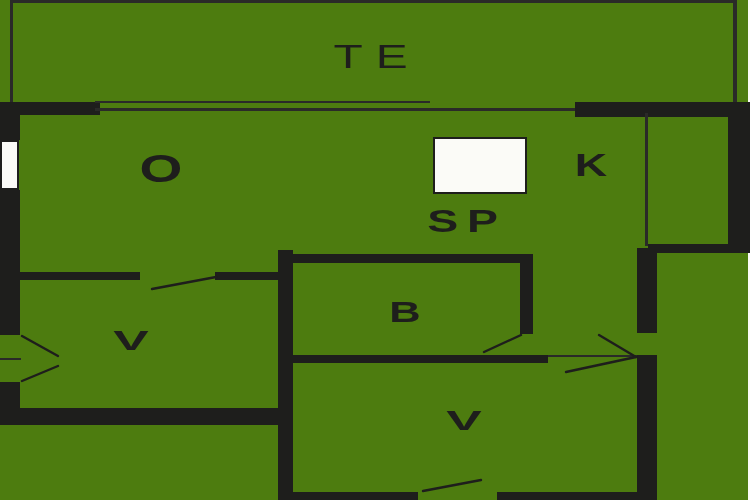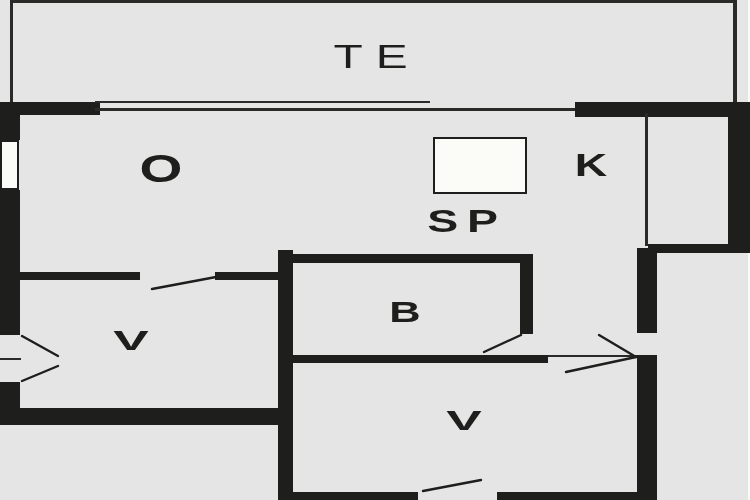--- a/index.html
+++ b/index.html
@@ -3,21 +3,21 @@
 <meta charset="utf-8">
 <style>
   html,body{margin:0;padding:0;}
   body{
     width:750px;height:500px;overflow:hidden;
     background:#fbfbf7;
     font-family:"Liberation Sans", sans-serif;
   }
   #plan{
     position:relative;width:748px;height:500px;
-    background:#e5e5e5;
+    background:#4d7c0f;
   }
   .wall{position:absolute;background:#1e1e1c;}
   .thinline{position:absolute;background:#2a2a28;}
   .room-label{
     position:absolute;color:#1e1e1c;
     transform:translate(-50%,-50%) scaleX(1.45);
     white-space:nowrap;line-height:1;
   }
   .lbl-te{font-size:33px;font-weight:500;letter-spacing:9px;}
   .lbl-o{font-size:38px;font-weight:700;}

